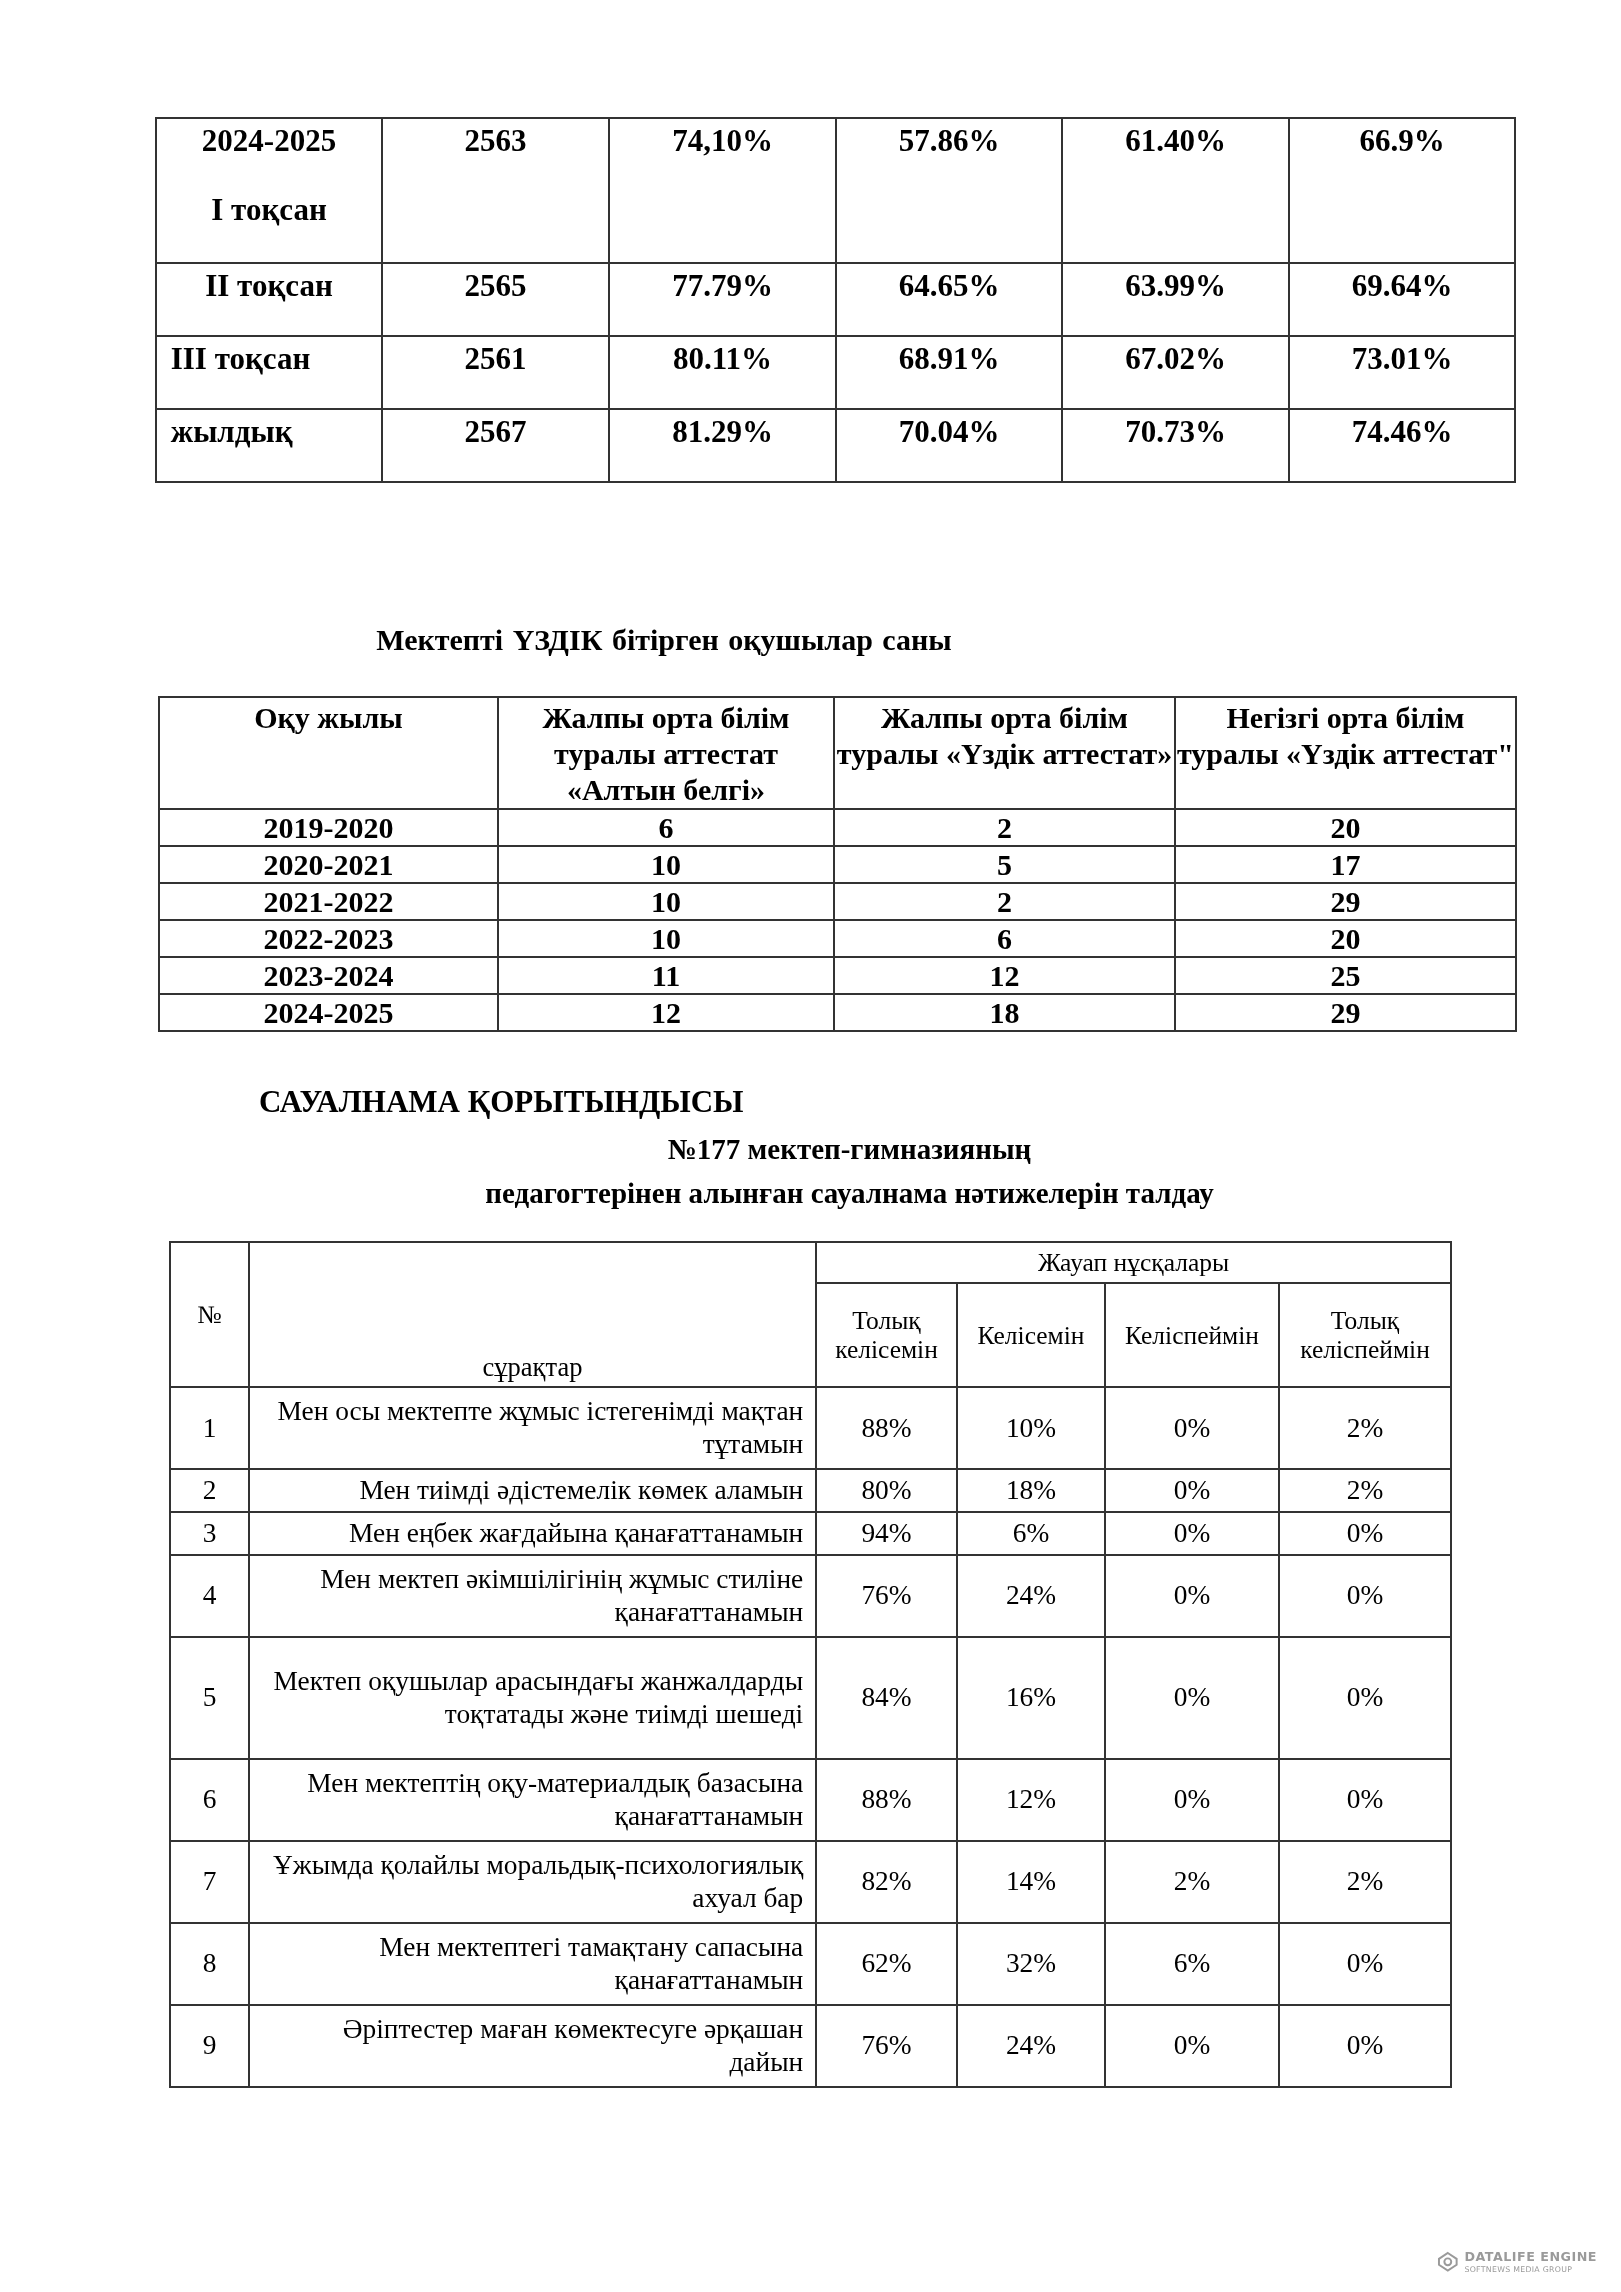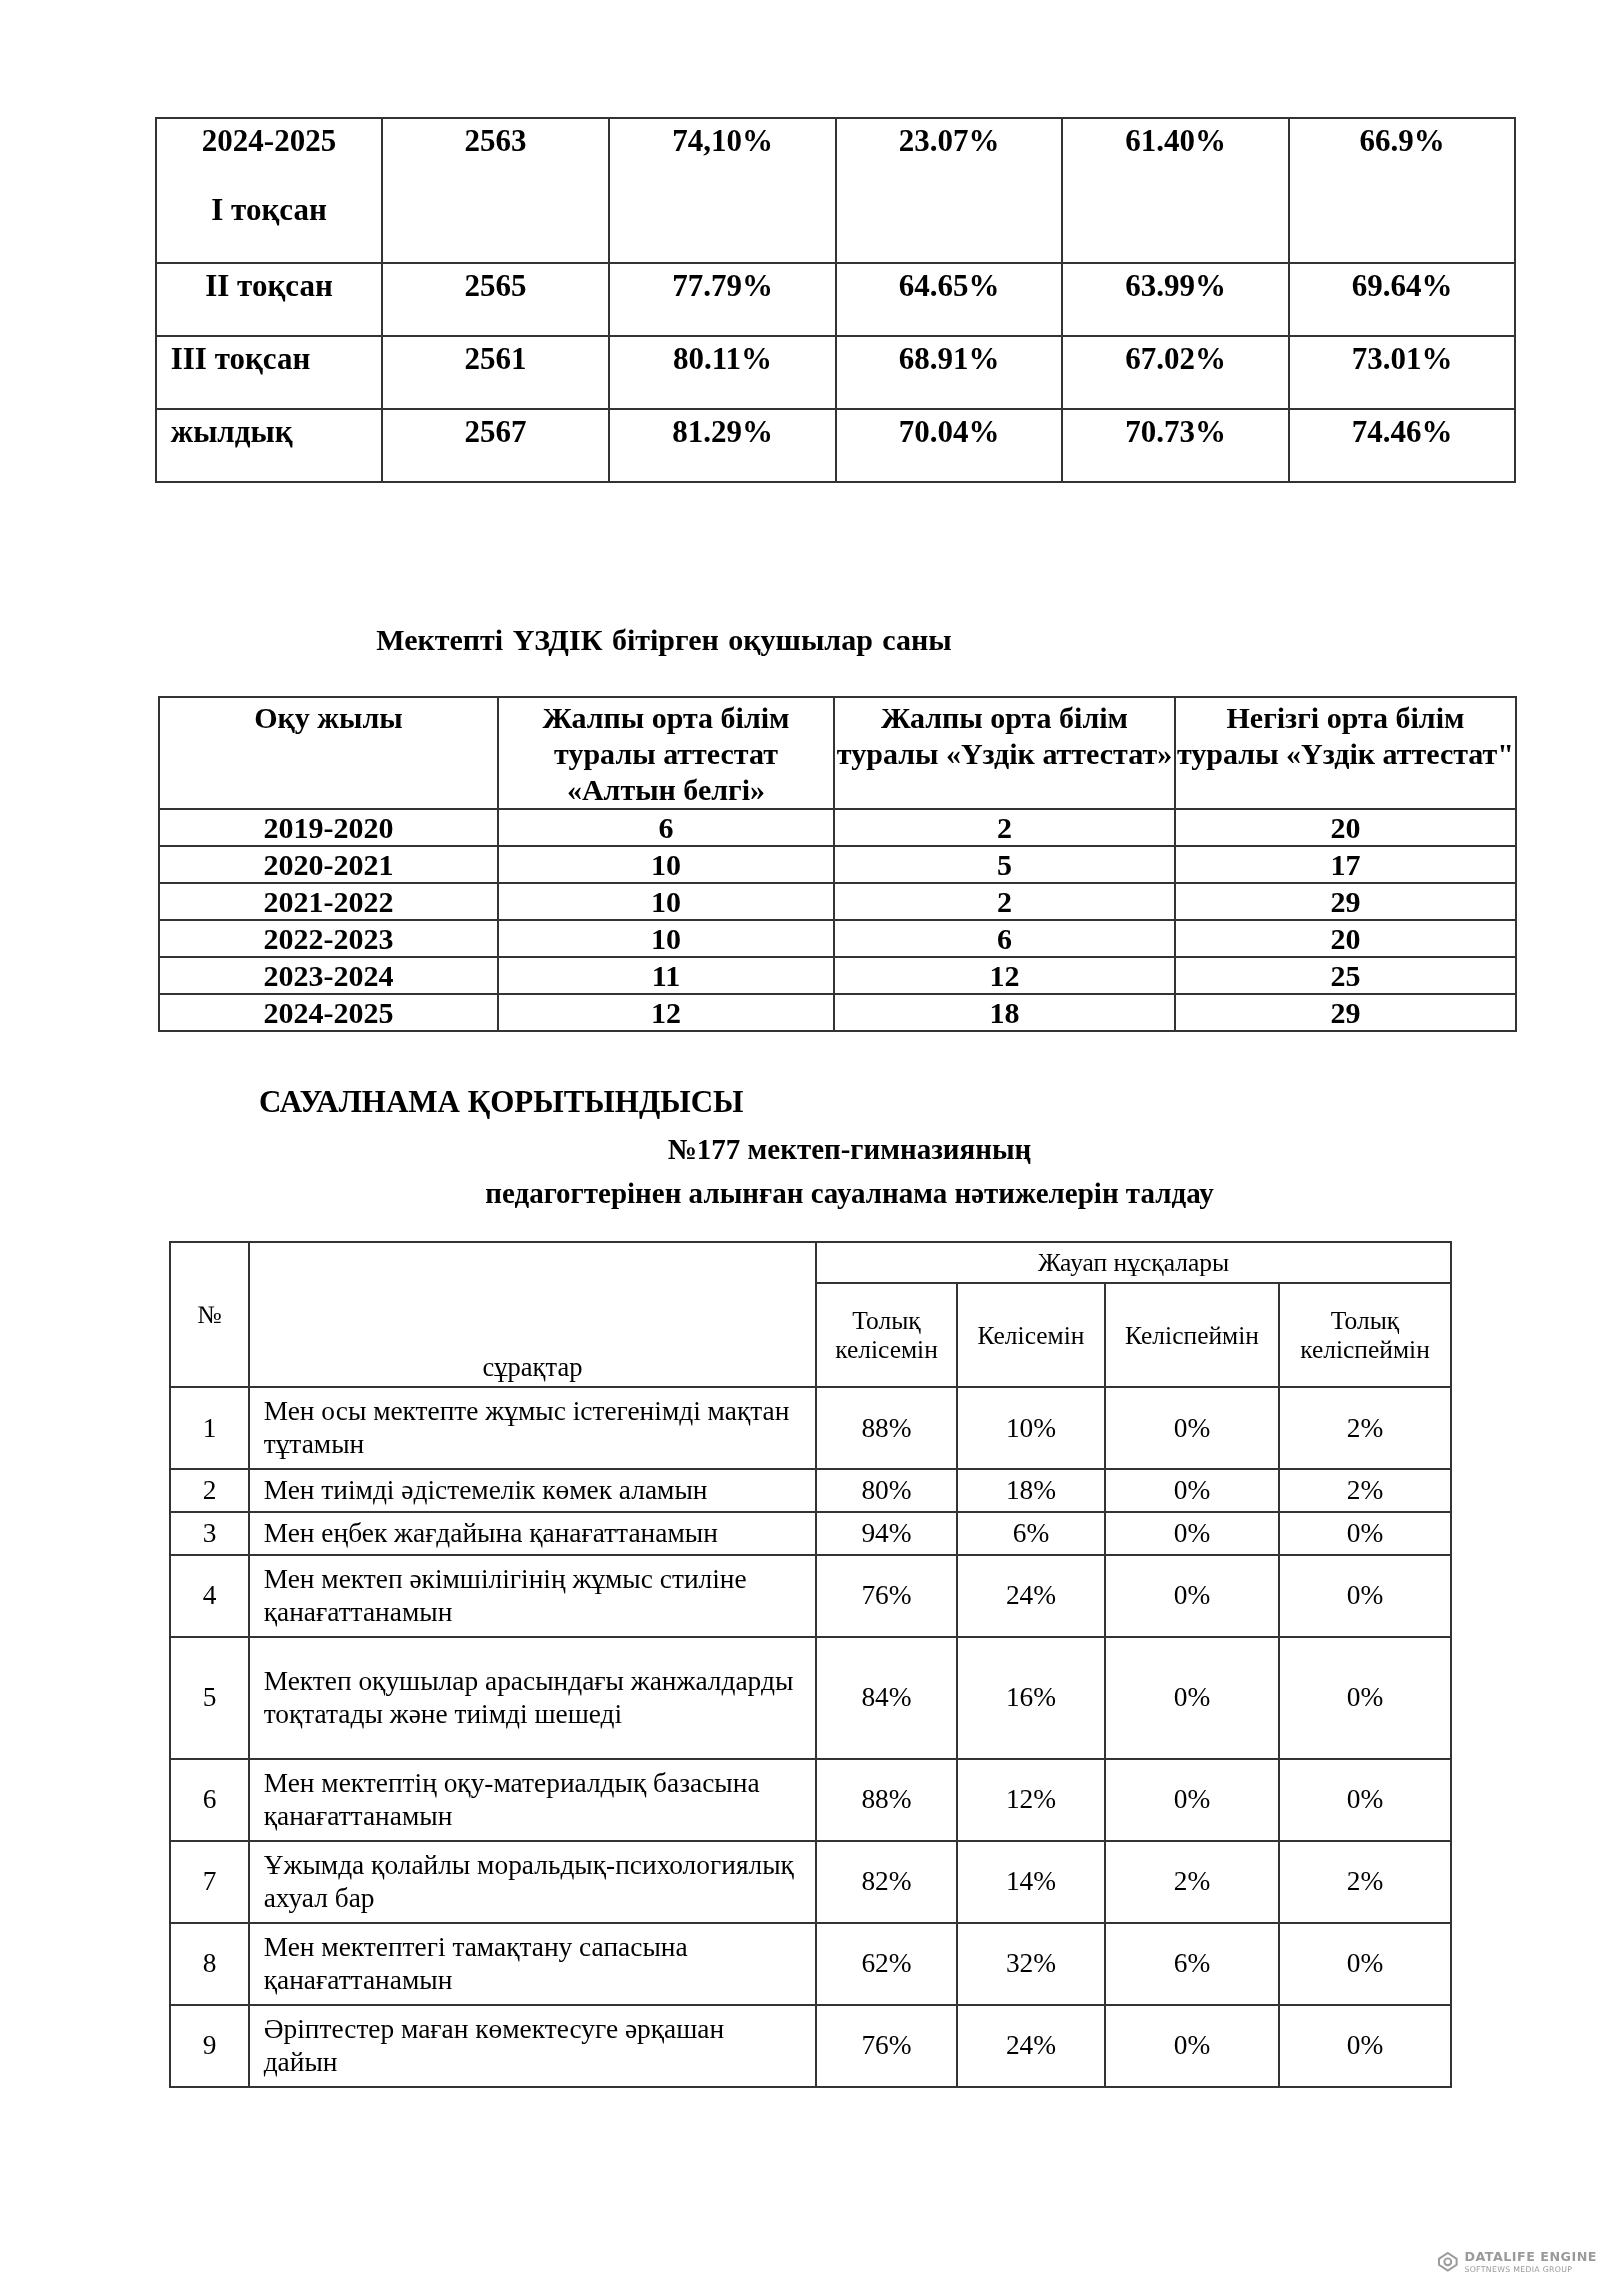--- a/index.html
+++ b/index.html
@@ -34,21 +34,21 @@
 
   
   #t3 { left: 169px; top: 1241px; width: 1281px; }
   #t3 th { font-weight: normal; font-size: 25.5px; text-align: center; line-height: 29px; }
   #t3 th.no { width: 77px; vertical-align: middle; }
   #t3 th.q { width: 564px; vertical-align: bottom; padding-bottom: 3.9px; font-size: 26.5px; }
   #t3 th.group { height: 39px; }
   #t3 th.opt { height: 102px; vertical-align: middle; }
   #t3 td { font-size: 27.4px; line-height: 33px; }
   #t3 td.no { text-align: center; }
-  #t3 td.q { text-align: left; padding: 3.9px 11.8px 3.9px 13.7px; margin-left: 16px; }
+  #t3 td.q { text-align: right; padding: 3.9px 11.8px 3.9px 13.7px; margin-left: 16px; }
   #t3 td.v { text-align: center; }
 
   .watermark { position: absolute; left: 1437px; top: 2249px; width: 176px; height: 29px; color: #9a9a9a; font-family: "DejaVu Sans", sans-serif; }
   .watermark .logo { position: absolute; left: 0; top: 2px; width: 21.6px; height: 21.6px; }
   .watermark .name { position: absolute; left: 27.4px; top: 0; font-size: 12.7px; font-weight: bold; letter-spacing: 0.5px; }
   .watermark .tag { position: absolute; left: 27.4px; top: 15.7px; font-size: 7.8px; letter-spacing: 0.3px; }
 </style>
 </head>
 <body>
 
@@ -59,21 +59,21 @@
       <col style="width:227px">
     <col style="width:226px">
       <col style="width:227px">
       <col style="width:226px">
   </colgroup>
   <tbody id="t1-body">
       <tr class="r0">
         <td class="lbl c"><span>2024-2025</span><span class="sub">I тоқсан</span></td>
         <td>2563</td>
         <td>74,10%</td>
-        <td>23.07%</td>
+        <td>57.86%</td>
         <td>61.40%</td>
         <td>66.9%</td>
       </tr>
       <tr class="rn">
         <td class="lbl c"><span>II тоқсан</span></td>
         <td>2565</td>
         <td>77.79%</td>
         <td>64.65%</td>
         <td>63.99%</td>
         <td>69.64%</td>

